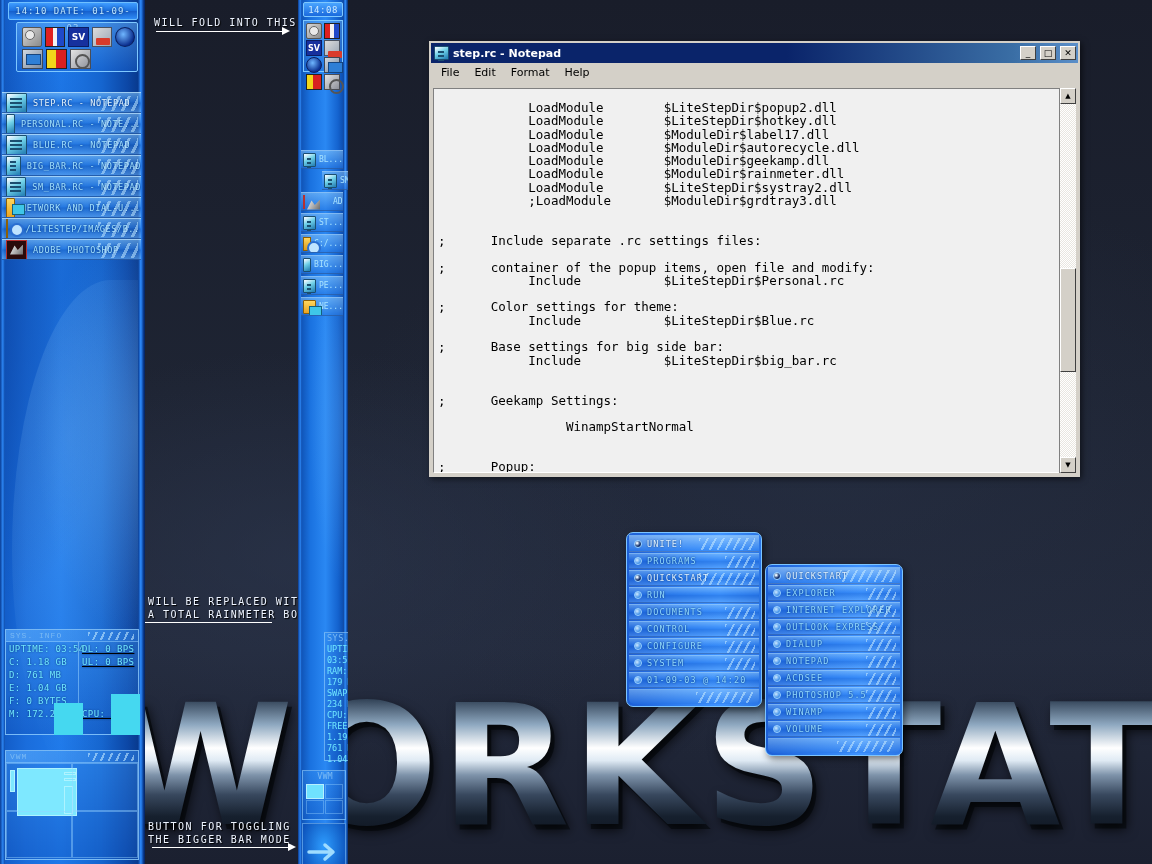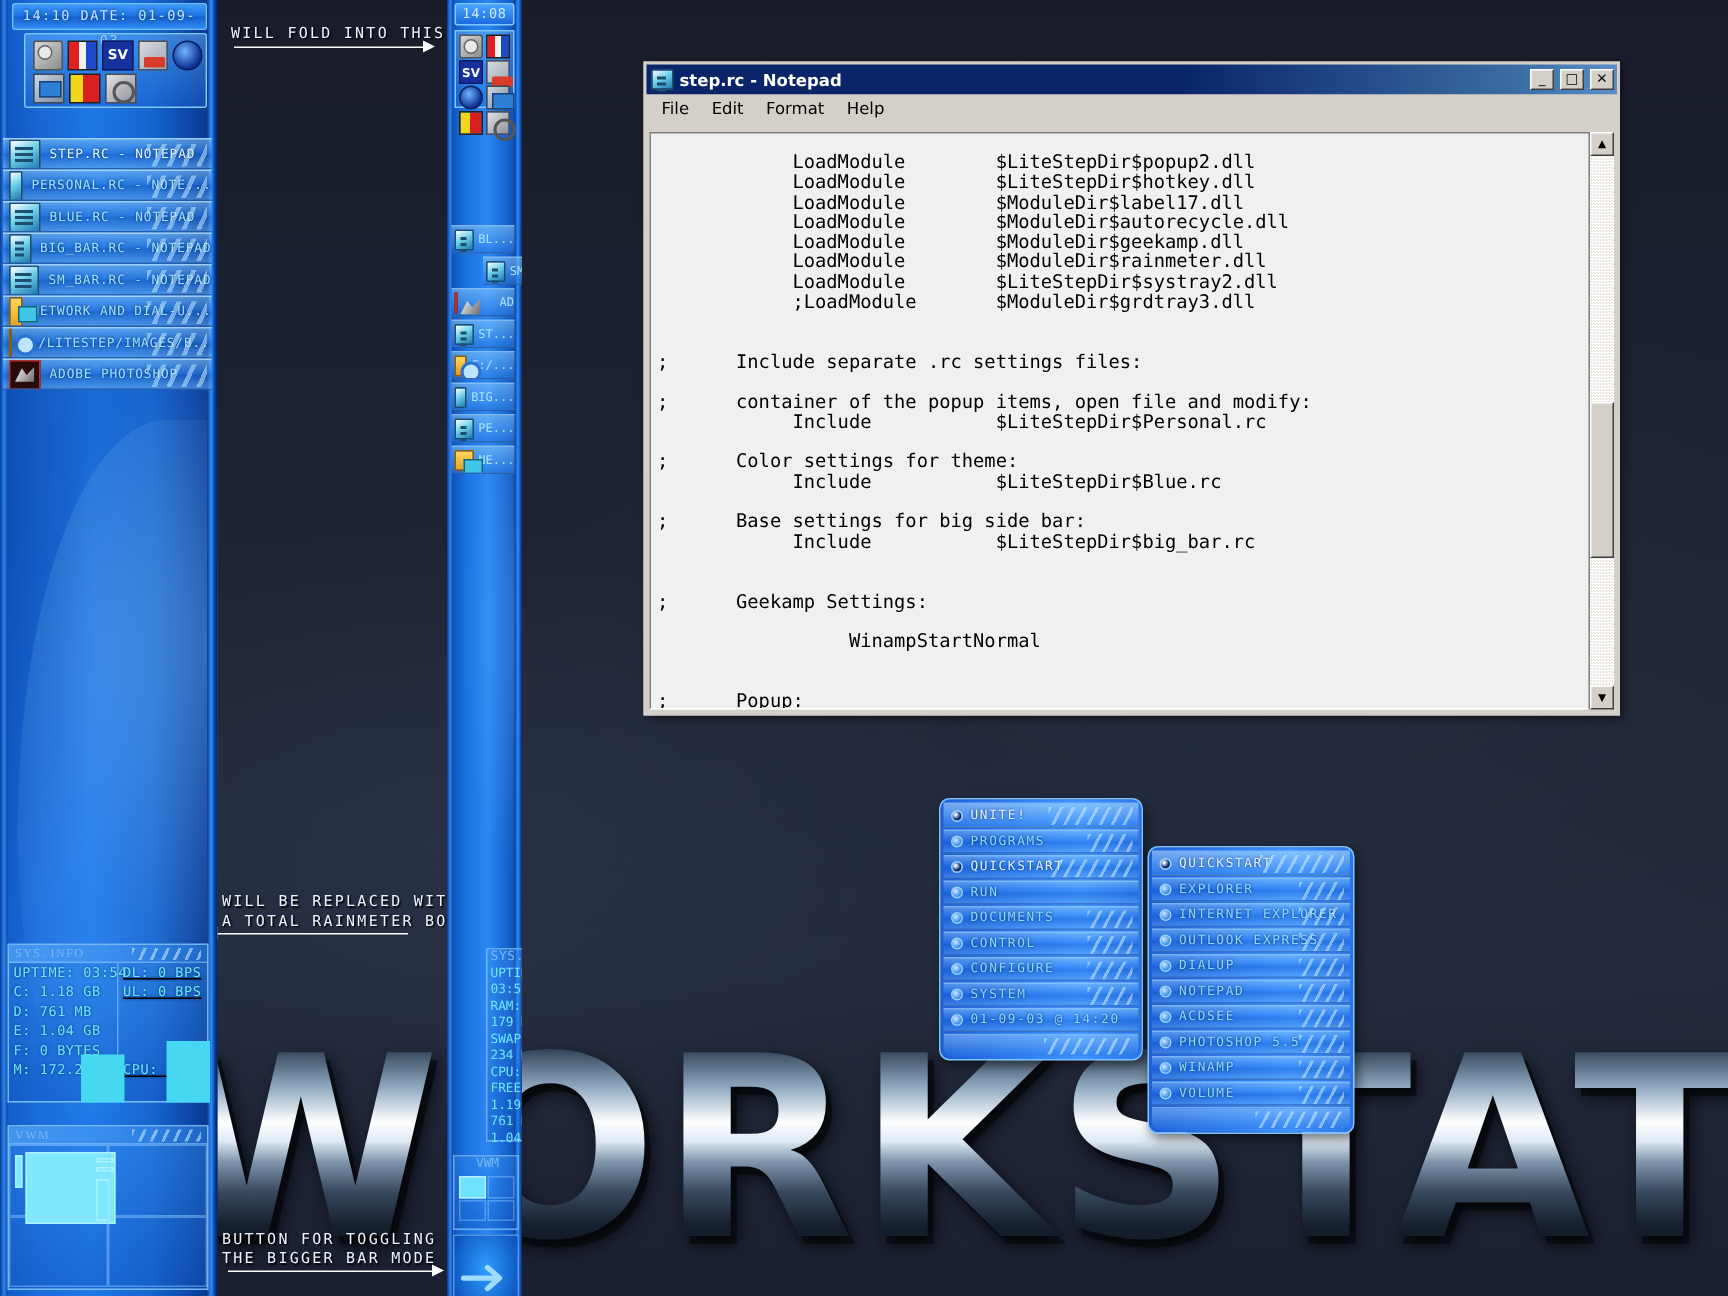--- a/index.html
+++ b/index.html
@@ -119,21 +119,21 @@
     background:repeating-linear-gradient(115deg, rgba(190,230,255,.55) 0 3px, rgba(190,230,255,0) 3px 9px);
     pointer-events:none;
   }
 
   .ls-panel {
     position:absolute; left:5px; width:134px;
     border:1px solid rgba(150,210,255,.75);
     background:linear-gradient(180deg,rgba(60,150,245,.42),rgba(18,86,190,.42));
   }
   .ls-panel-title {
-    font-family:Liberation Serif, serif; font-size:8px; letter-spacing:1px;
+    font-family:Liberation Mono, monospace; font-size:8px; letter-spacing:1px;
     color:#79b9f4; padding:1px 0 1px 4px;
     background:linear-gradient(90deg,rgba(95,175,255,.55),rgba(30,110,215,.25));
     border-bottom:1px solid rgba(150,210,255,.5);
     position:relative; height:12px;
   }
   .ls-panel-title:after{content:"";position:absolute;right:4px;top:2px;width:46px;height:8px;
     background:repeating-linear-gradient(115deg, rgba(190,230,255,.6) 0 2px, rgba(190,230,255,0) 2px 7px);}
   .sysgrid { display:flex; }
   .syscol { padding:1px 0 0 3px; }
   .sysline {

